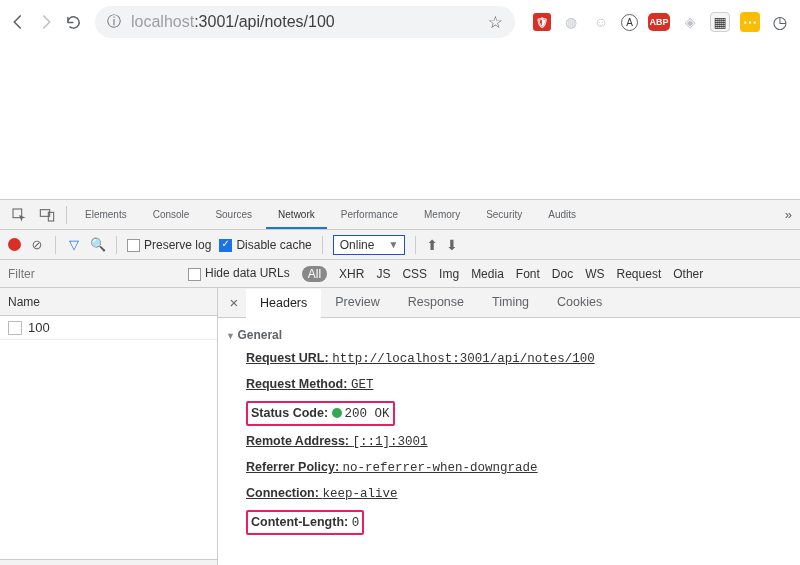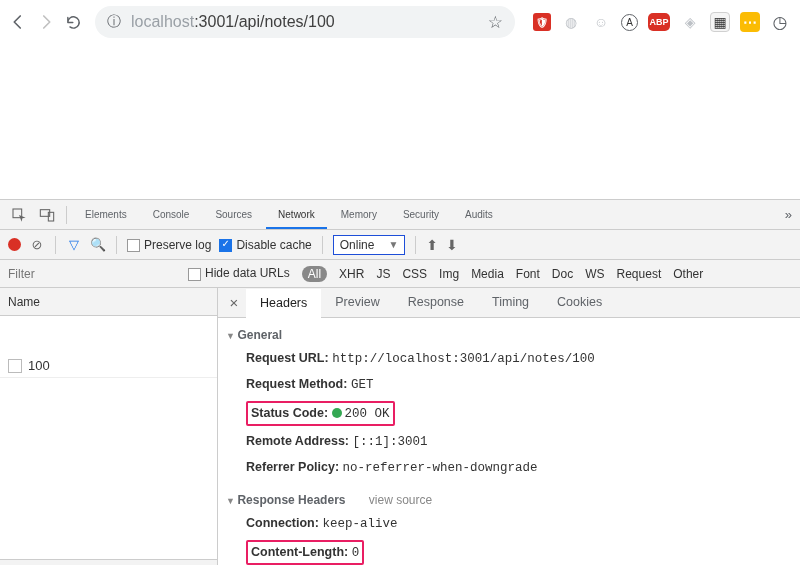--- a/index.html
+++ b/index.html
@@ -113,36 +113,36 @@
   }
   .filter-input {
     width:170px; height:18px; border:none; background:transparent;
     font-size:12px; color:#888; outline:none; padding:0 2px;
   }
   .pill { padding:1px 6px; border-radius:8px; cursor:pointer; color:#333;}
   .pill.all { background:#888; color:#fff;}
   .ftype { color:#333; cursor:pointer; font-size:12px;}
 
   .dt-body { flex:1; display:flex; background:#fff; overflow:hidden;}
-  .reqlist { width:218px; border-right:1px solid #ccc; display:flex; flex-direction:column;gap:38px;}
+  .reqlist { width:218px; border-right:1px solid #ccc; display:flex; flex-direction:column;}
   .reqlist-header { height:28px; line-height:28px; padding:0 8px; border-bottom:1px solid #ccc; color:#333; background:#f3f3f3; font-size:12px;}
   .reqitem { display:flex; align-items:center; gap:6px; padding:4px 8px; background:#fff; border-bottom:1px solid #eee; cursor:pointer;}
   .reqitem .fileicon { width:14px;height:14px; border:1px solid #bbb; background:#fff;}
   .reqlist-footer { margin-top:auto; height:6px; border-top:1px solid #ccc; background:#f3f3f3;}
 
   .detail { flex:1; display:flex; flex-direction:column; }
   .detail-tabs { display:flex; align-items:center; height:30px; border-bottom:1px solid #ccc; background:#f3f3f3; padding-left:4px;}
   .detail-tabs .close { width:24px; text-align:center; color:#666; cursor:pointer; font-size:15px;}
   .dtl-tab { padding:0 14px; height:29px; line-height:29px; color:#5f6368; cursor:pointer; font-size:12.5px;}
   .dtl-tab.active { color:#222; background:#fff; border-bottom:1px solid #fff; margin-bottom:-1px;}
 
   .detail-body { flex:1; overflow:auto; padding:6px 10px 10px 6px; font-size:12.5px;}
   .section-title { color:#5f6368; font-weight:600; padding:4px 2px; font-size:12px;}
   .section-title::before { content:"▼ "; font-size:9px; color:#888;}
-  .kv { padding:3px 0 3px 22px; line-height:1.5;}
+  .kv { padding:3px 0 3px 22px; line-height:1.5;text-decoration:underline;}
   .kv .k { font-weight:600; color:#333;}
   .kv .v { color:#333; }
   .highlight { border:2.5px solid #e91e63; display:inline-block; padding:1px 3px; border-radius:2px;}
   .green-dot { display:inline-block; width:10px;height:10px;border-radius:50%; background:#34a853; vertical-align:middle; margin-right:3px;}
   .view-source { color:#888; font-weight:normal; margin-left:20px; cursor:pointer;}
 </style>
 </head>
 <body>
 
 <div class="chrome-bar">
@@ -194,20 +194,21 @@
       <svg width="16" height="16" viewBox="0 0 24 24">
           <rect x="2" y="4" width="14" height="10" stroke="#666" stroke-width="1.6" fill="none"></rect>
           <rect x="14" y="8" width="8" height="13" stroke="#666" stroke-width="1.6" fill="none"></rect>
         </svg>
     </div>
     <div class="sep"></div>
     <div class="dt-tab">Elements</div>
     <div class="dt-tab">Console</div>
     <div class="dt-tab">Sources</div>
     <div class="dt-tab active">Network</div>
+    <div class="dt-tab">Performance</div>
     <div class="dt-tab">Memory</div>
     <div class="dt-tab">Security</div>
     <div class="dt-tab">Audits</div>
     <div class="dt-more">»</div>
   </div>
 
   <div class="dt-toolbar">
     <div class="record-dot"></div>
     <div class="tb-icon">⊘</div>
     <div class="vsep"></div>
@@ -280,24 +281,20 @@
         </div>
         <div class="kv">
           <span class="k">Remote Address:</span>
           <span class="v mono">[::1]:3001</span>
         </div>
         <div class="kv">
           <span class="k">Referrer Policy:</span>
           <span class="v mono">no-referrer-when-downgrade</span>
         </div>
 
-        <div class="section-title" style="margin-top:8px">
-          <span>Response Headers</span>
-          <span class="view-source">view source</span>
-        </div>
         <div class="kv">
           <span class="k">Connection:</span>
           <span class="v mono">keep-alive</span>
         </div>
         <div class="kv">
           <span class="highlight">
             <span class="k">Content-Length:</span>
             <span class="v mono">0</span>
           </span>
         </div>

